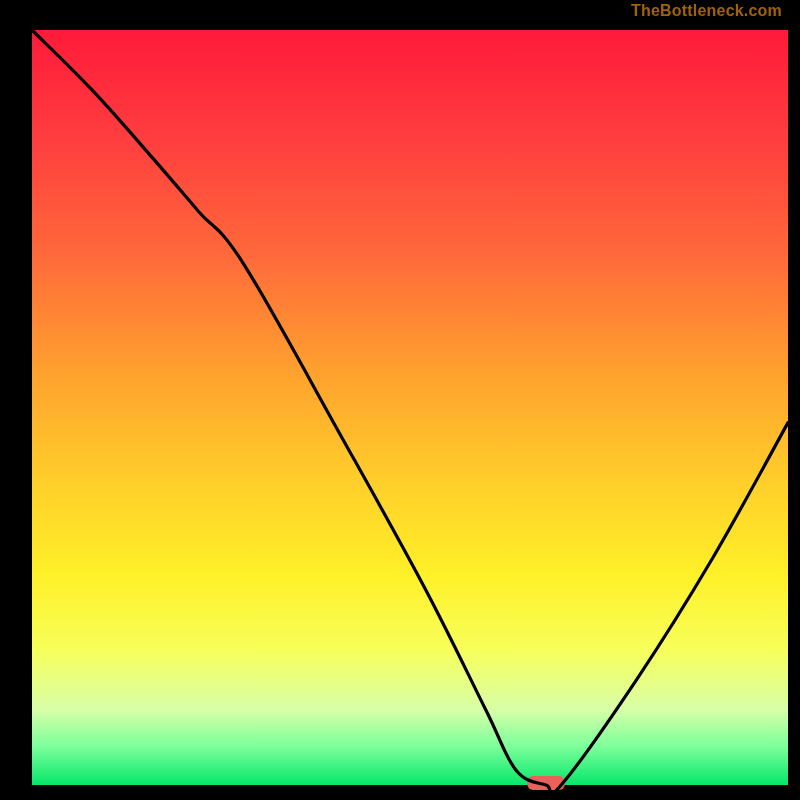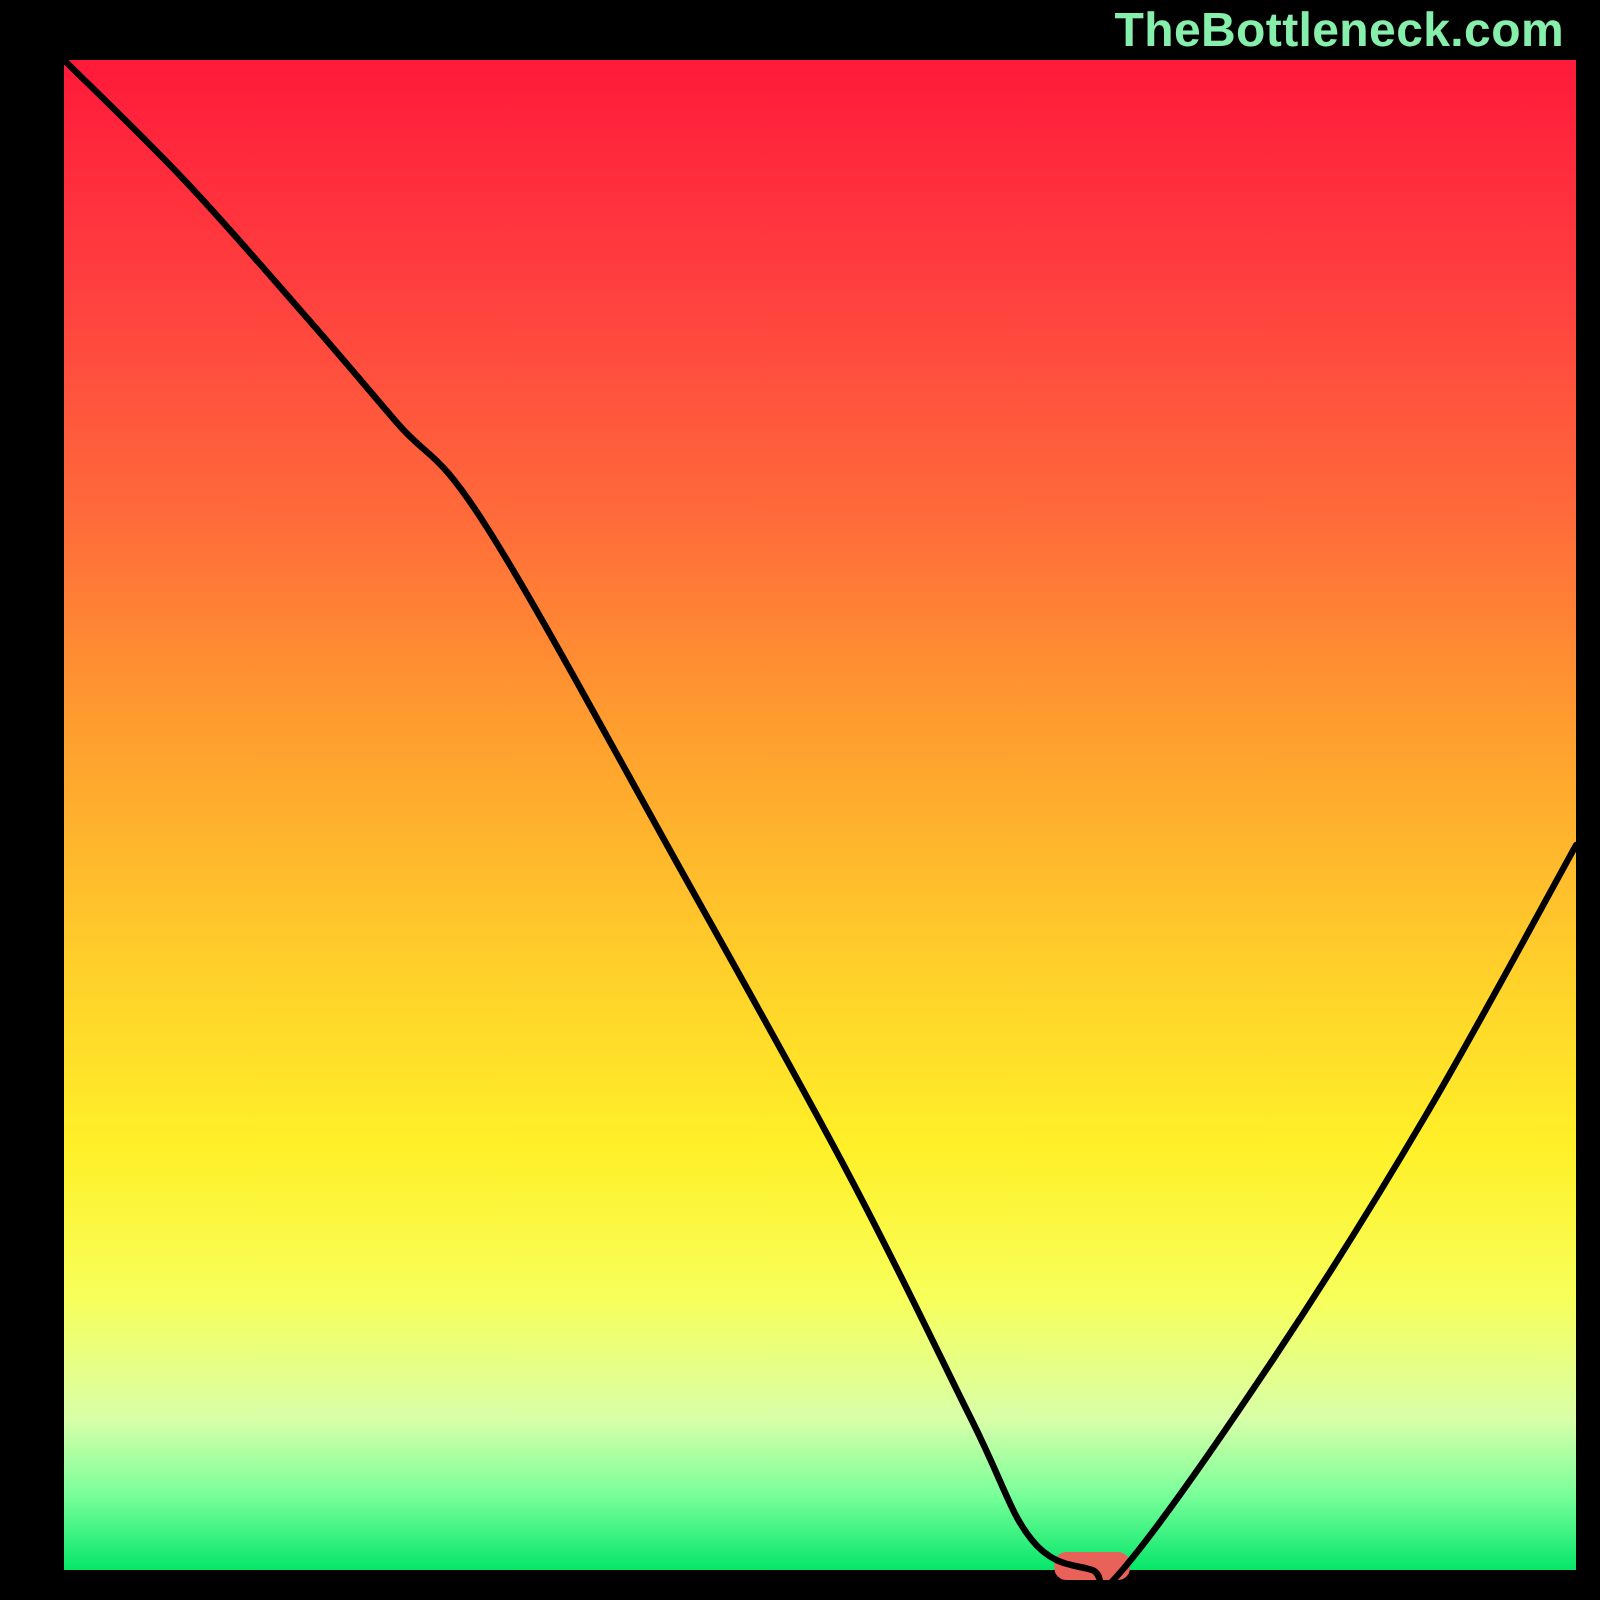--- a/index.html
+++ b/index.html
@@ -13,23 +13,23 @@
   .chart-container {
     position: relative;
     width: 800px;
     height: 800px;
   }
   .watermark {
     position: absolute;
     top: 2px;
     right: 18px;
     font-family: Arial, Helvetica, sans-serif;
-    font-size: 24px;
+    font-size: 16px;
     font-weight: bold;
-    color: #86efac;
+    color: #a16207;
     letter-spacing: 0.2px;
     z-index: 10;
   }
   svg.plot {
     position: absolute;
     top: 0;
     left: 0;
     width: 800px;
     height: 800px;
   }

